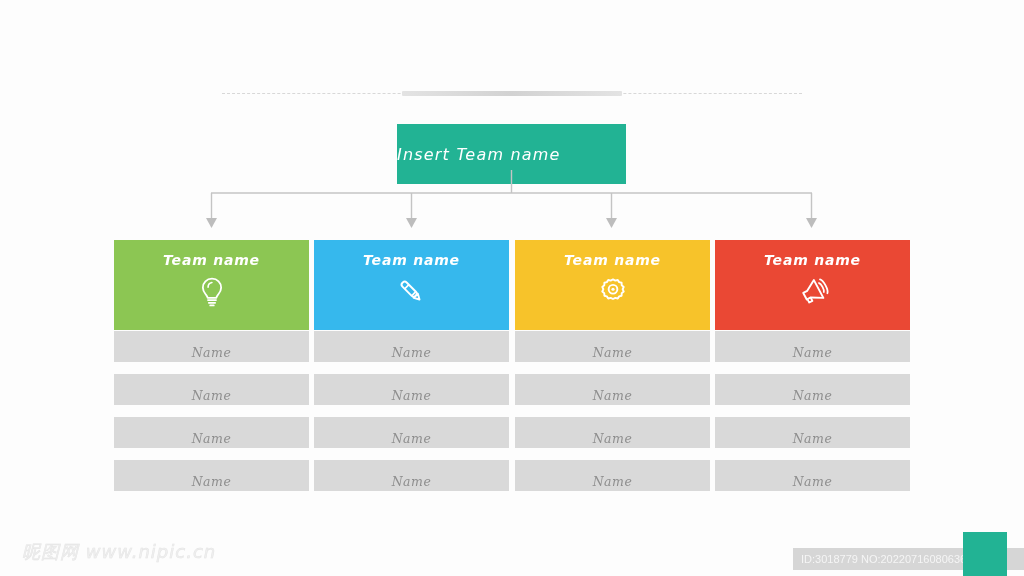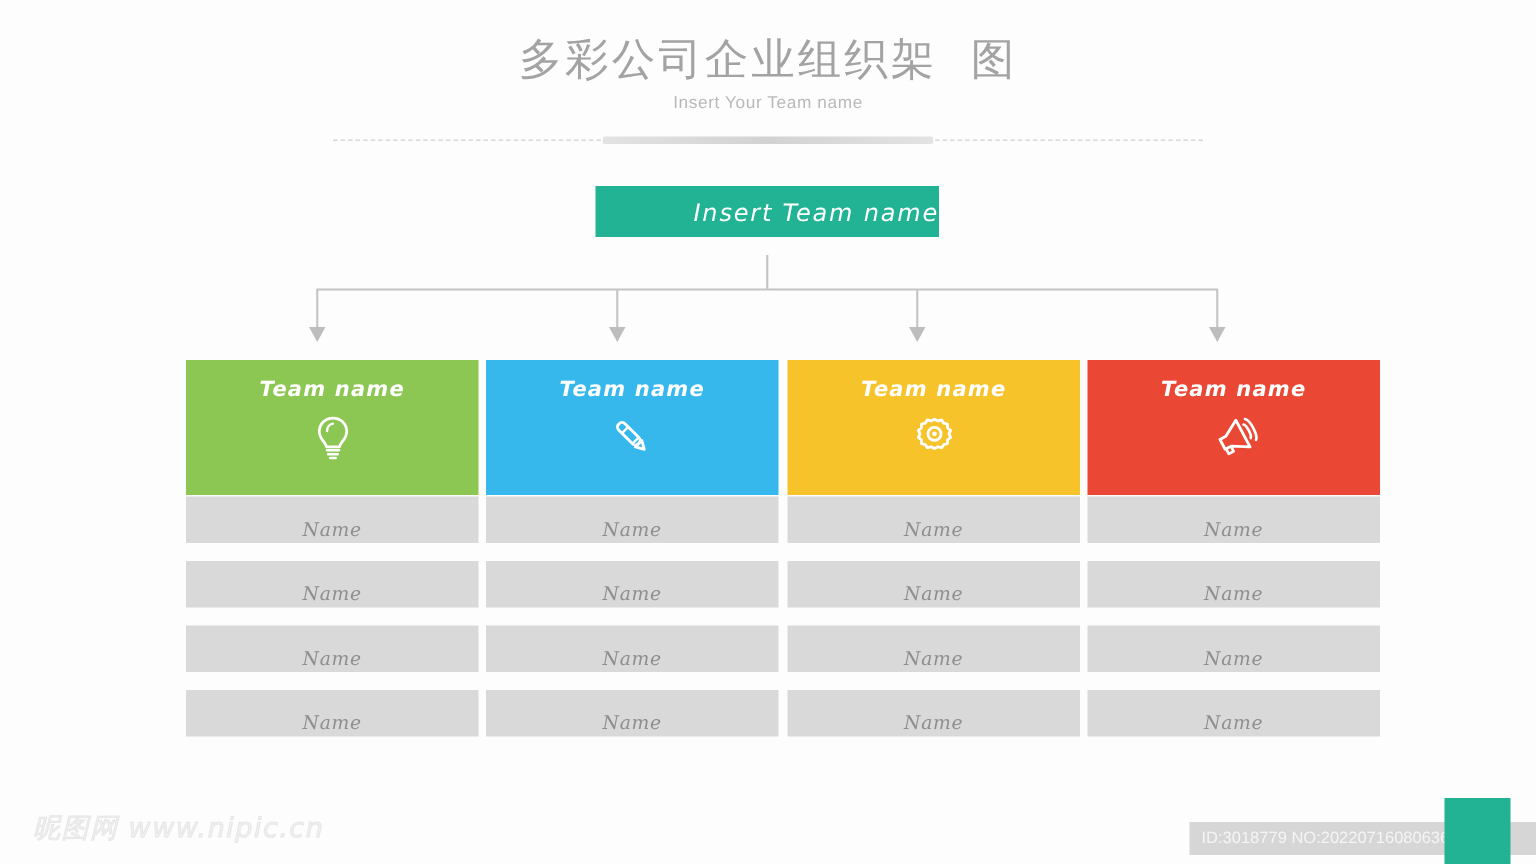--- a/index.html
+++ b/index.html
@@ -37,38 +37,38 @@
     border-top:1px dashed #d8d8d8;
   }
   .divider .bar {
     position:absolute; top:0px; left:180px; width:220px; height:5px;
     background:linear-gradient(90deg,#e3e3e3 0%,#d2d2d2 50%,#e3e3e3 100%);
     border-radius:1px;
   }
 
   
   .root-node {
-    position:absolute; left:397px; top:124px; width:229px; height:34px;
+    position:absolute; left:397px; top:124px; width:229px; height:60px;
     background:#22b394;
-    display:flex; align-items:center; justify-content:flex-end;
+    display:flex; align-items:center; justify-content:flex-start;
   }
   .root-node .label {
     color:#ffffff;
     font-size:16px;
     letter-spacing:1.2px;
     font-family:"DejaVu Sans", sans-serif;
     font-style:italic;
     font-weight:400;
   }
 
   
   .connectors { position:absolute; left:0; top:170px; width:1024px; height:70px; }
 
   
-  .columns { position:absolute; left:124px; top:240px; width:796px; height:253px; }
+  .columns { position:absolute; left:114px; top:240px; width:796px; height:253px; }
   .column { position:absolute; top:0; width:195px; }
   .col-0 { left:0px;   }
   .col-1 { left:200px; }
   .col-2 { left:401px; }
   .col-3 { left:601px; }
 
   .card {
     height:90px; width:195px;
     display:flex; flex-direction:column; align-items:center; justify-content:flex-start;
     padding-top:12px;
@@ -117,22 +117,20 @@
   .idbar .t { font-size:11px; color:#f5f5f5; white-space:nowrap; font-family:"Liberation Sans", sans-serif; }
   .corner {
     position:absolute; left:963px; top:532px; width:44px; height:44px;
     background:#22b394;
   }
 </style>
 </head>
 <body>
 
 <div class="header">
-  <div class="main-title">多彩公司企业组织架  图</div>
-  <div class="sub-title">Insert Your Team name</div>
   <div class="divider">
     <div class="dash"></div>
     <div class="bar"></div>
   </div>
 </div>
 
 <div class="root-node">
   <span class="label">Insert Team name</span>
 </div>
 

